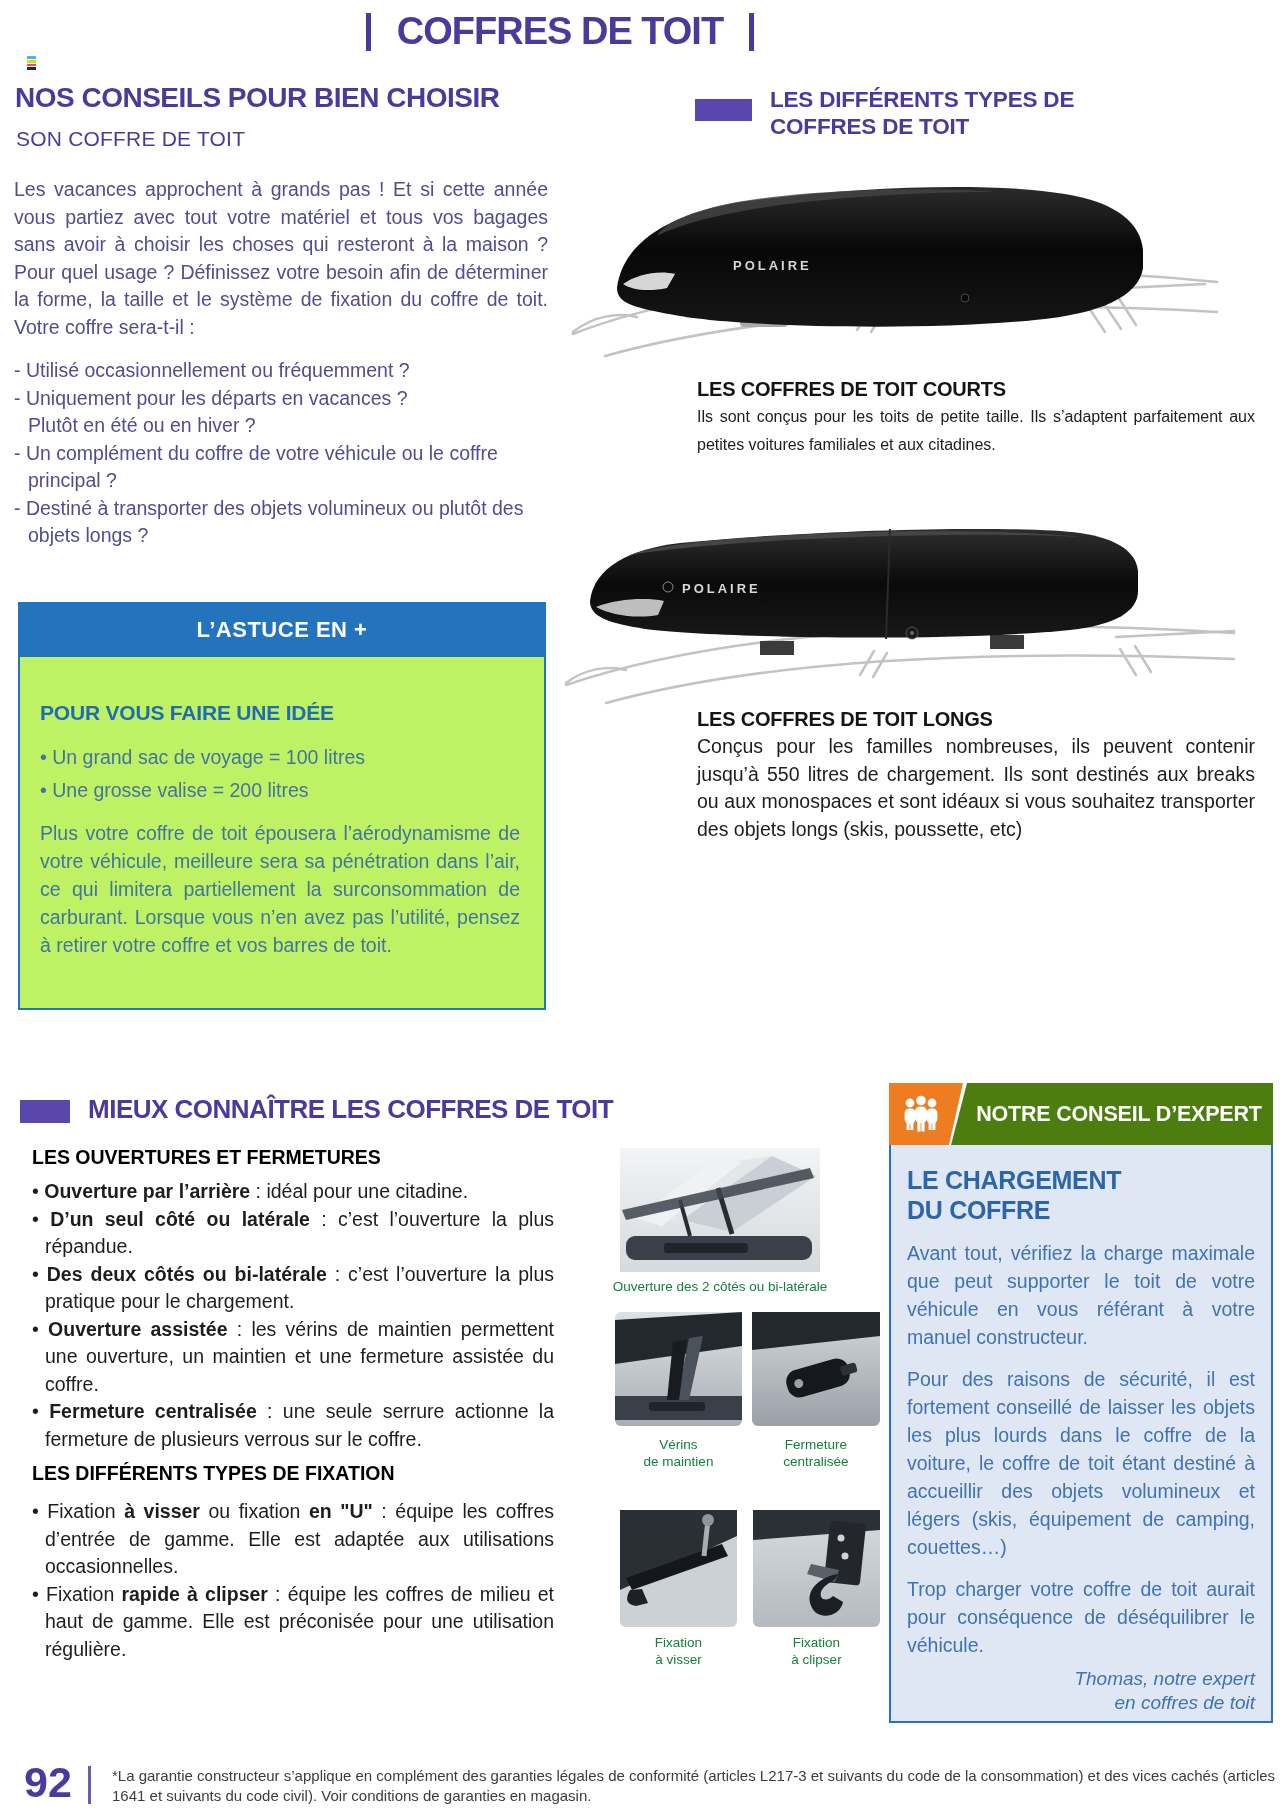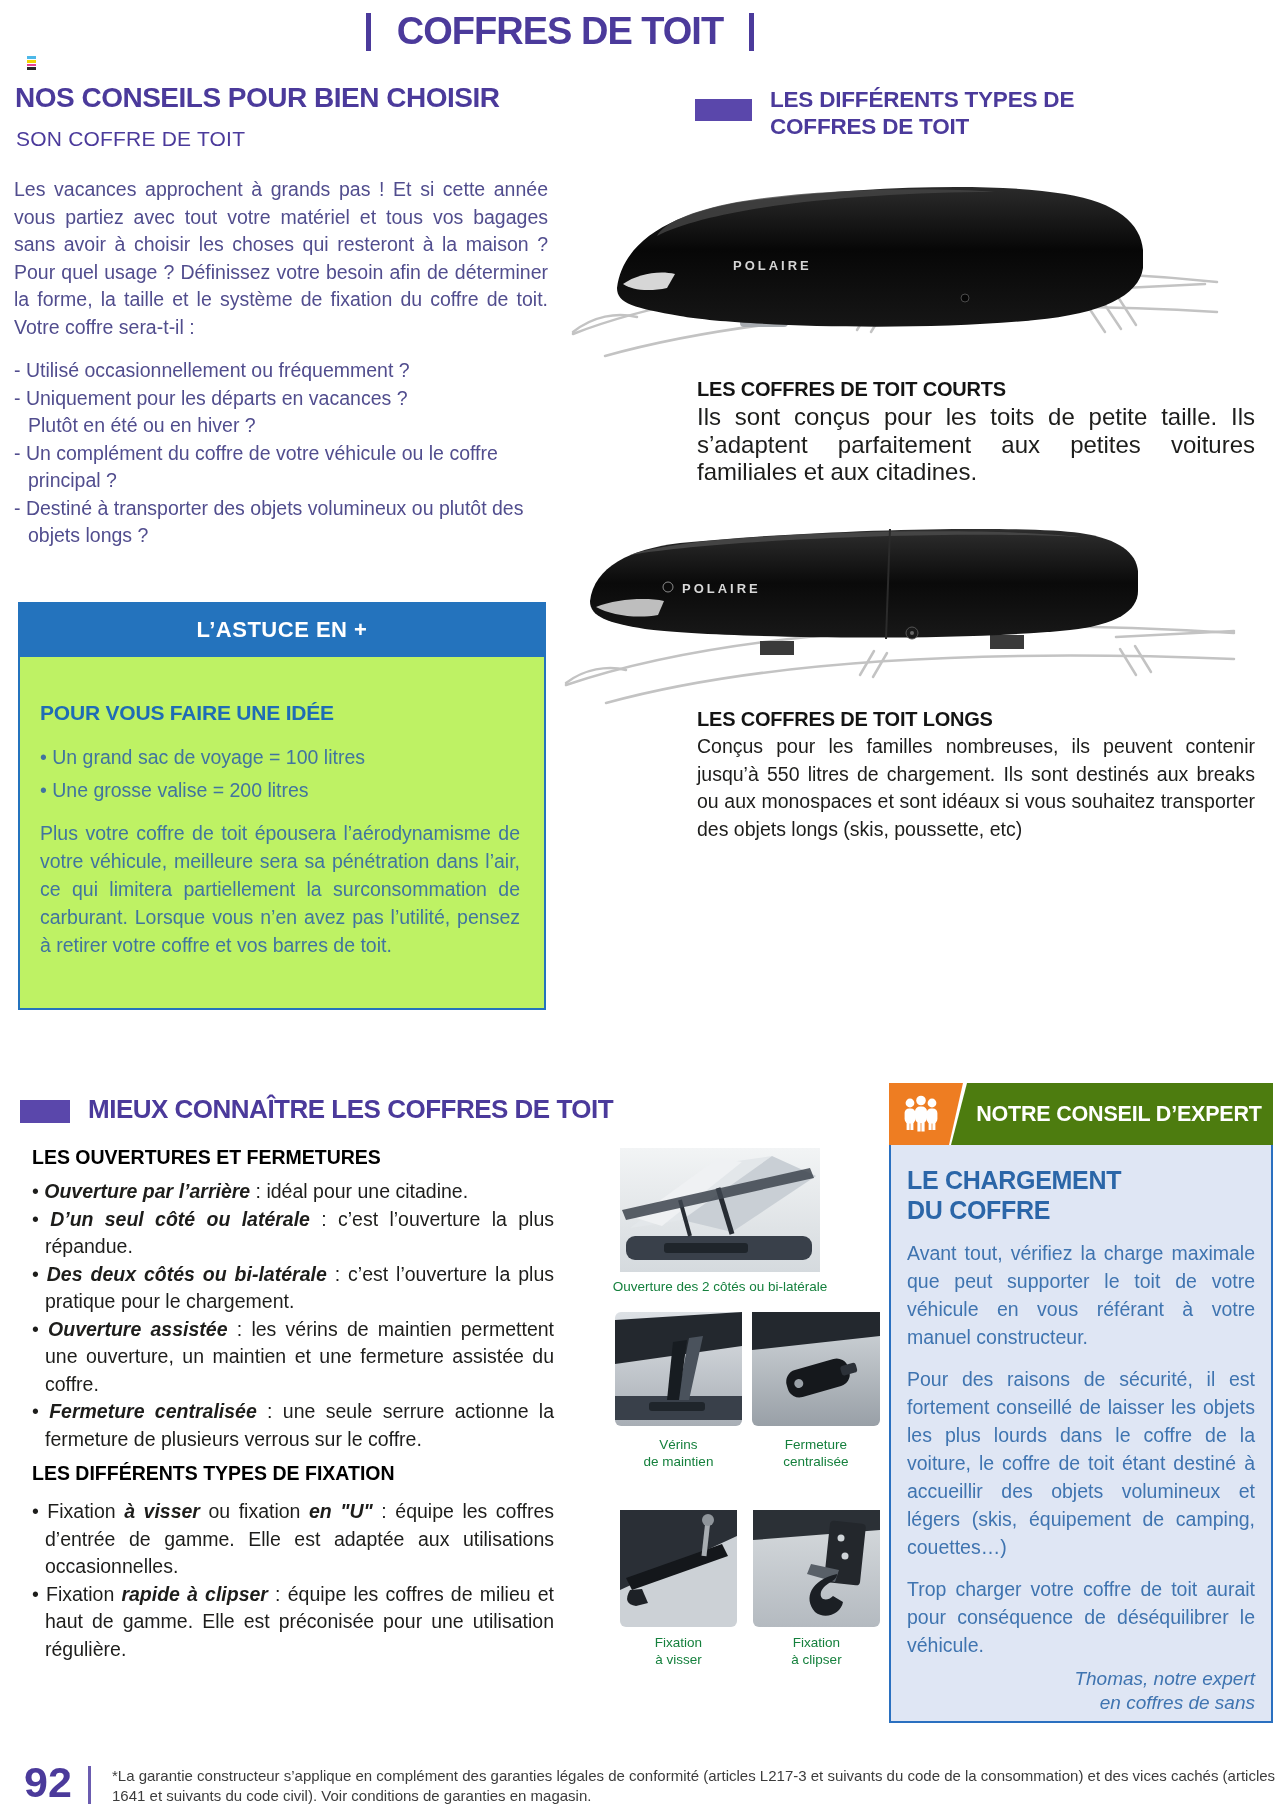--- a/index.html
+++ b/index.html
@@ -40,33 +40,33 @@
   
   .marker{background:#5a47ab;}
   .types-marker{left:695px;top:99px;width:57px;height:22px;}
   .types-heading{left:770px;top:86px;width:340px;font-size:22.5px;line-height:27px;
                  font-weight:800;color:#4b3a9b;letter-spacing:-0.2px;}
   .photo{background:#fff;}
   .photo-courts{left:565px;top:166px;}
   .photo-longs{left:560px;top:503px;}
   .type-title{font-size:20px;font-weight:800;color:#141414;letter-spacing:-0.2px;}
   .courts-title{left:697px;top:378px;}
-  .courts-text{left:697px;top:403px;width:558px;font-size:24px;line-height:27.5px;text-align:justify;color:#1d1d1b;}
+  .courts-text{left:697px;top:403px;width:558px;font-size:16px;line-height:27.5px;text-align:justify;color:#1d1d1b;}
   .longs-title{left:697px;top:708px;}
   .longs-text{left:697px;top:733px;width:558px;font-size:19.5px;line-height:27.5px;text-align:justify;color:#1d1d1b;}
 
   
   .connaitre-marker{left:20px;top:1100px;width:50px;height:23px;}
   .connaitre-heading{left:88px;top:1094px;font-size:26px;font-weight:800;color:#4b3a9b;letter-spacing:-0.5px;}
   .sub-black{font-size:19.5px;font-weight:800;color:#000000;}
   .ouv-title{left:32px;top:1146px;}
   .bullets{margin:0;padding:0;list-style:none;font-size:19.5px;line-height:27.5px;color:#1d1d1b;}
   .bullets li{padding-left:13px;text-indent:-13px;text-align:justify;}
   .bullets li::before{content:"• ";}
-  .bullets .b{font-weight:800;font-style:italic;}
+  .bullets .b{font-weight:800;}
   .ouv-list{left:32px;top:1178px;width:522px;}
   .fix-title{left:32px;top:1462px;}
   .fix-list{left:32px;top:1498px;width:522px;}
 
   
   .caption{font-size:13.5px;line-height:17px;color:#15803d;text-align:center;}
   .fig1{left:620px;top:1148px;} .fig1-cap{left:606px;top:1278px;width:228px;}
   .fig2{left:615px;top:1312px;} .fig2-cap{left:600px;top:1436px;width:157px;}
   .fig3{left:752px;top:1312px;} .fig3-cap{left:737px;top:1436px;width:158px;}
   .fig4{left:620px;top:1510px;} .fig4-cap{left:605px;top:1634px;width:147px;}
@@ -336,21 +336,21 @@
     <div class="expert-body">
       <div class="expert-title">
         <div>LE CHARGEMENT</div>
         <div>DU COFFRE</div>
       </div>
       <p>Avant tout, vérifiez la charge maximale que peut supporter le toit de votre véhicule en vous référant à votre manuel constructeur.</p>
       <p>Pour des raisons de sécurité, il est fortement conseillé de laisser les objets les plus lourds dans le coffre de la voiture, le coffre de toit étant destiné à accueillir des objets volumineux et légers (skis, équipement de camping, couettes…)</p>
       <p>Trop charger votre coffre de toit aurait pour conséquence de déséquilibrer le véhicule.</p>
       <div class="expert-sig">
         <div>Thomas, notre expert</div>
-        <div>en coffres de sans</div>
+        <div>en coffres de toit</div>
       </div>
     </div>
   </div>
 
   <div class="abs page-num">92</div>
   <div class="abs footer-bar"></div>
   <div class="abs footnote">*La garantie constructeur s’applique en complément des garanties légales de conformité (articles L217-3 et suivants du code de la consommation) et des vices cachés (articles 1641 et suivants du code civil). Voir conditions de garanties en magasin.</div>
 
 </div>
 

